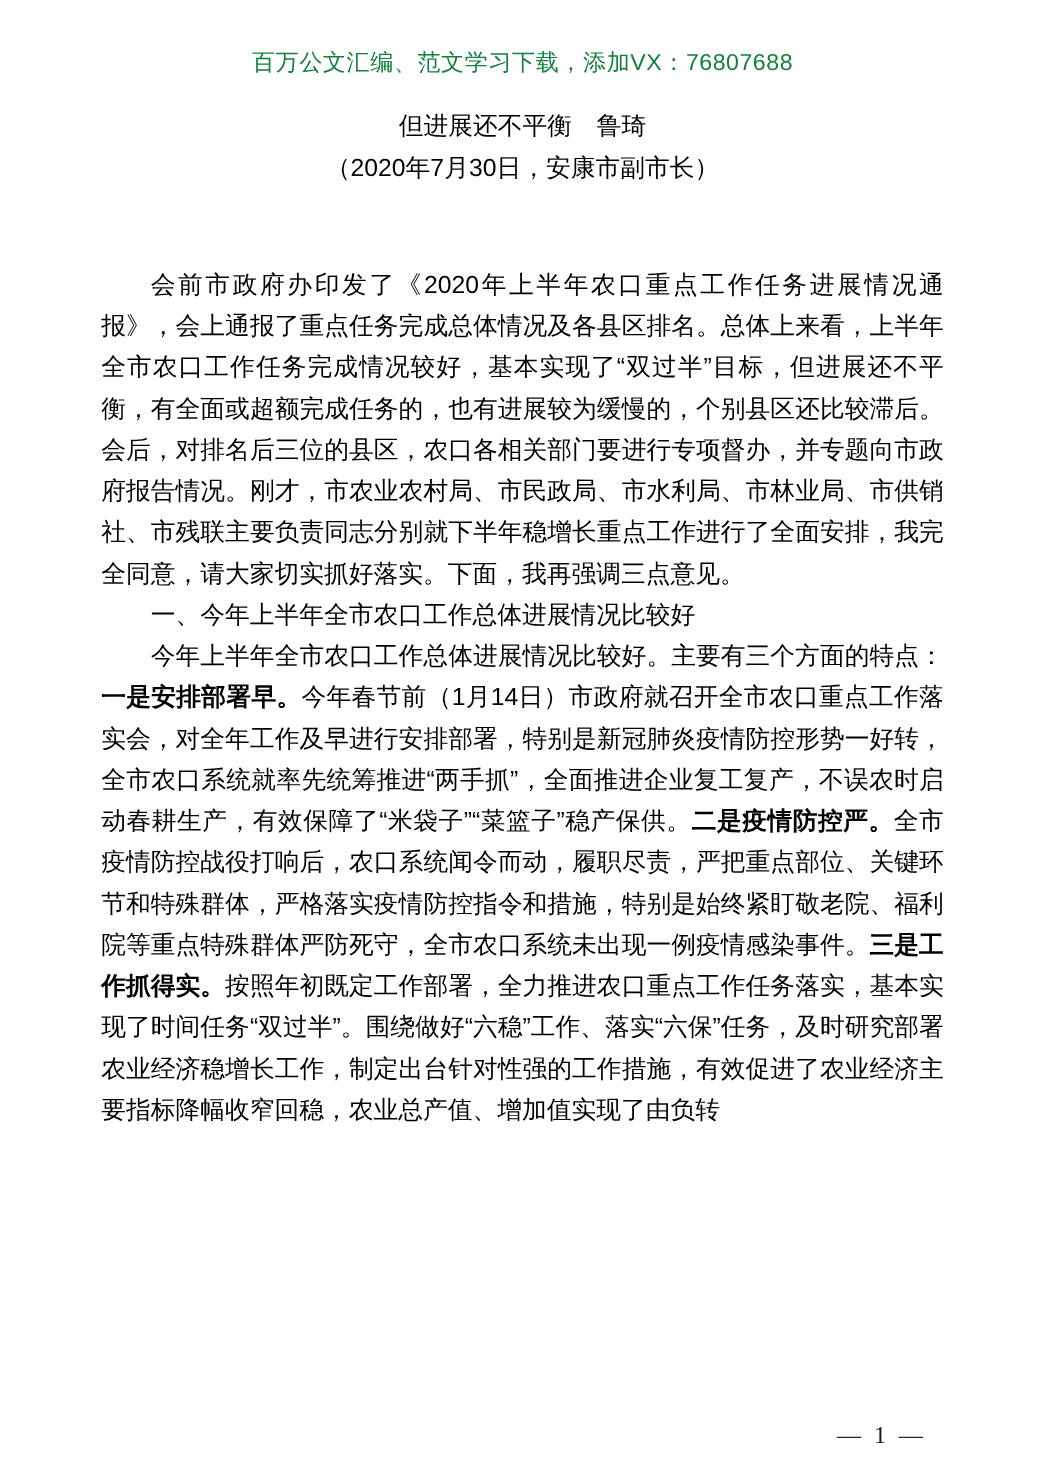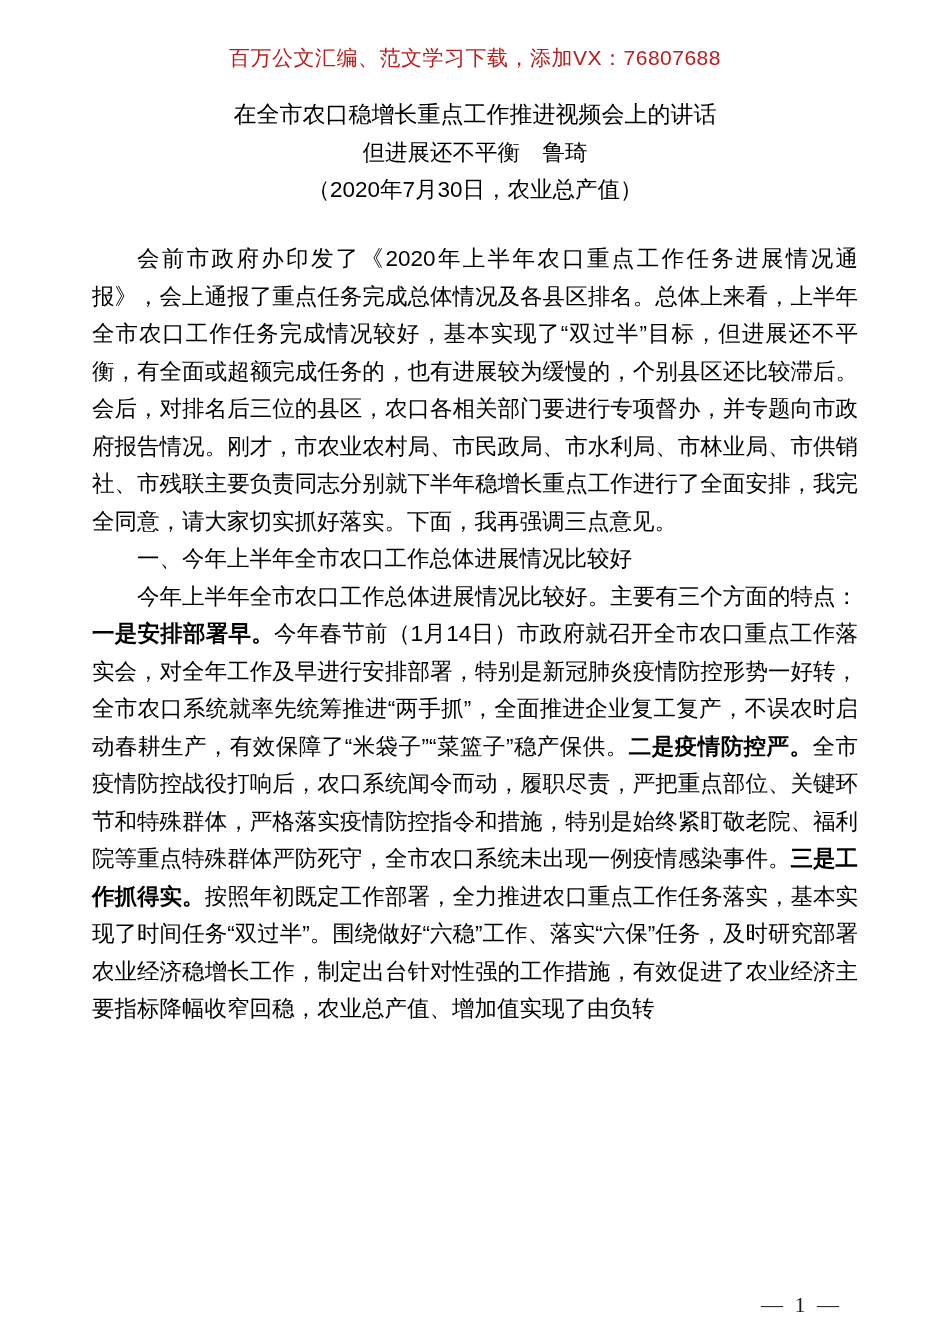--- a/index.html
+++ b/index.html
@@ -64,26 +64,25 @@
     font-size: 22px;
     letter-spacing: 3px;
     color: #1a1a1a;
   }
 </style>
 </head>
 <body>
 
 <div class="page">
 
-  <div class="notice" style="color: #b91c1c;">百万公文汇编、范文学习下载，添加VX：76807688</div>
+  <div class="notice" style="color: #15803d;">百万公文汇编、范文学习下载，添加VX：76807688</div>
 
   <div class="title-block">
-    <div class="doc-title">在全市农口稳增长重点工作推进视频会上的讲话</div>
     <div class="doc-author">但进展还不平衡　鲁琦</div>
-    <div class="doc-date">（2020年7月30日，农业总产值）</div>
+    <div class="doc-date">（2020年7月30日，安康市副市长）</div>
   </div>
 
   <div class="content">
       <p class="para"><span>会前市政府办印发了《2020年上半年农口重点工作任务进展情况通报》，会上通报了重点任务完成总体情况及各县区排名。总体上来看，上半年全市农口工作任务完成情况较好，基本实现了“双过半”目标，但进展还不平衡，有全面或超额完成任务的，也有进展较为缓慢的，个别县区还比较滞后。会后，对排名后三位的县区，农口各相关部门要进行专项督办，并专题向市政府报告情况。刚才，市农业农村局、市民政局、市水利局、市林业局、市供销社、市残联主要负责同志分别就下半年稳增长重点工作进行了全面安排，我完全同意，请大家切实抓好落实。下面，我再强调三点意见。</span></p>
       <p class="para heading"><span>一、今年上半年全市农口工作总体进展情况比较好</span></p>
       <p class="para"><span>今年上半年全市农口工作总体进展情况比较好。主要有三个方面的特点：</span><span class="b">一是安排部署早。</span><span>今年春节前（1月14日）市政府就召开全市农口重点工作落实会，对全年工作及早进行安排部署，特别是新冠肺炎疫情防控形势一好转，全市农口系统就率先统筹推进“两手抓”，全面推进企业复工复产，不误农时启动春耕生产，有效保障了“米袋子”“菜篮子”稳产保供。</span><span class="b">二是疫情防控严。</span><span>全市疫情防控战役打响后，农口系统闻令而动，履职尽责，严把重点部位、关键环节和特殊群体，严格落实疫情防控指令和措施，特别是始终紧盯敬老院、福利院等重点特殊群体严防死守，全市农口系统未出现一例疫情感染事件。</span><span class="b">三是工作抓得实。</span><span>按照年初既定工作部署，全力推进农口重点工作任务落实，基本实现了时间任务“双过半”。围绕做好“六稳”工作、落实“六保”任务，及时研究部署农业经济稳增长工作，制定出台针对性强的工作措施，有效促进了农业经济主要指标降幅收窄回稳，农业总产值、增加值实现了由负转</span></p>
     </div>
 
   <div class="page-number">— 1 —</div>
 

